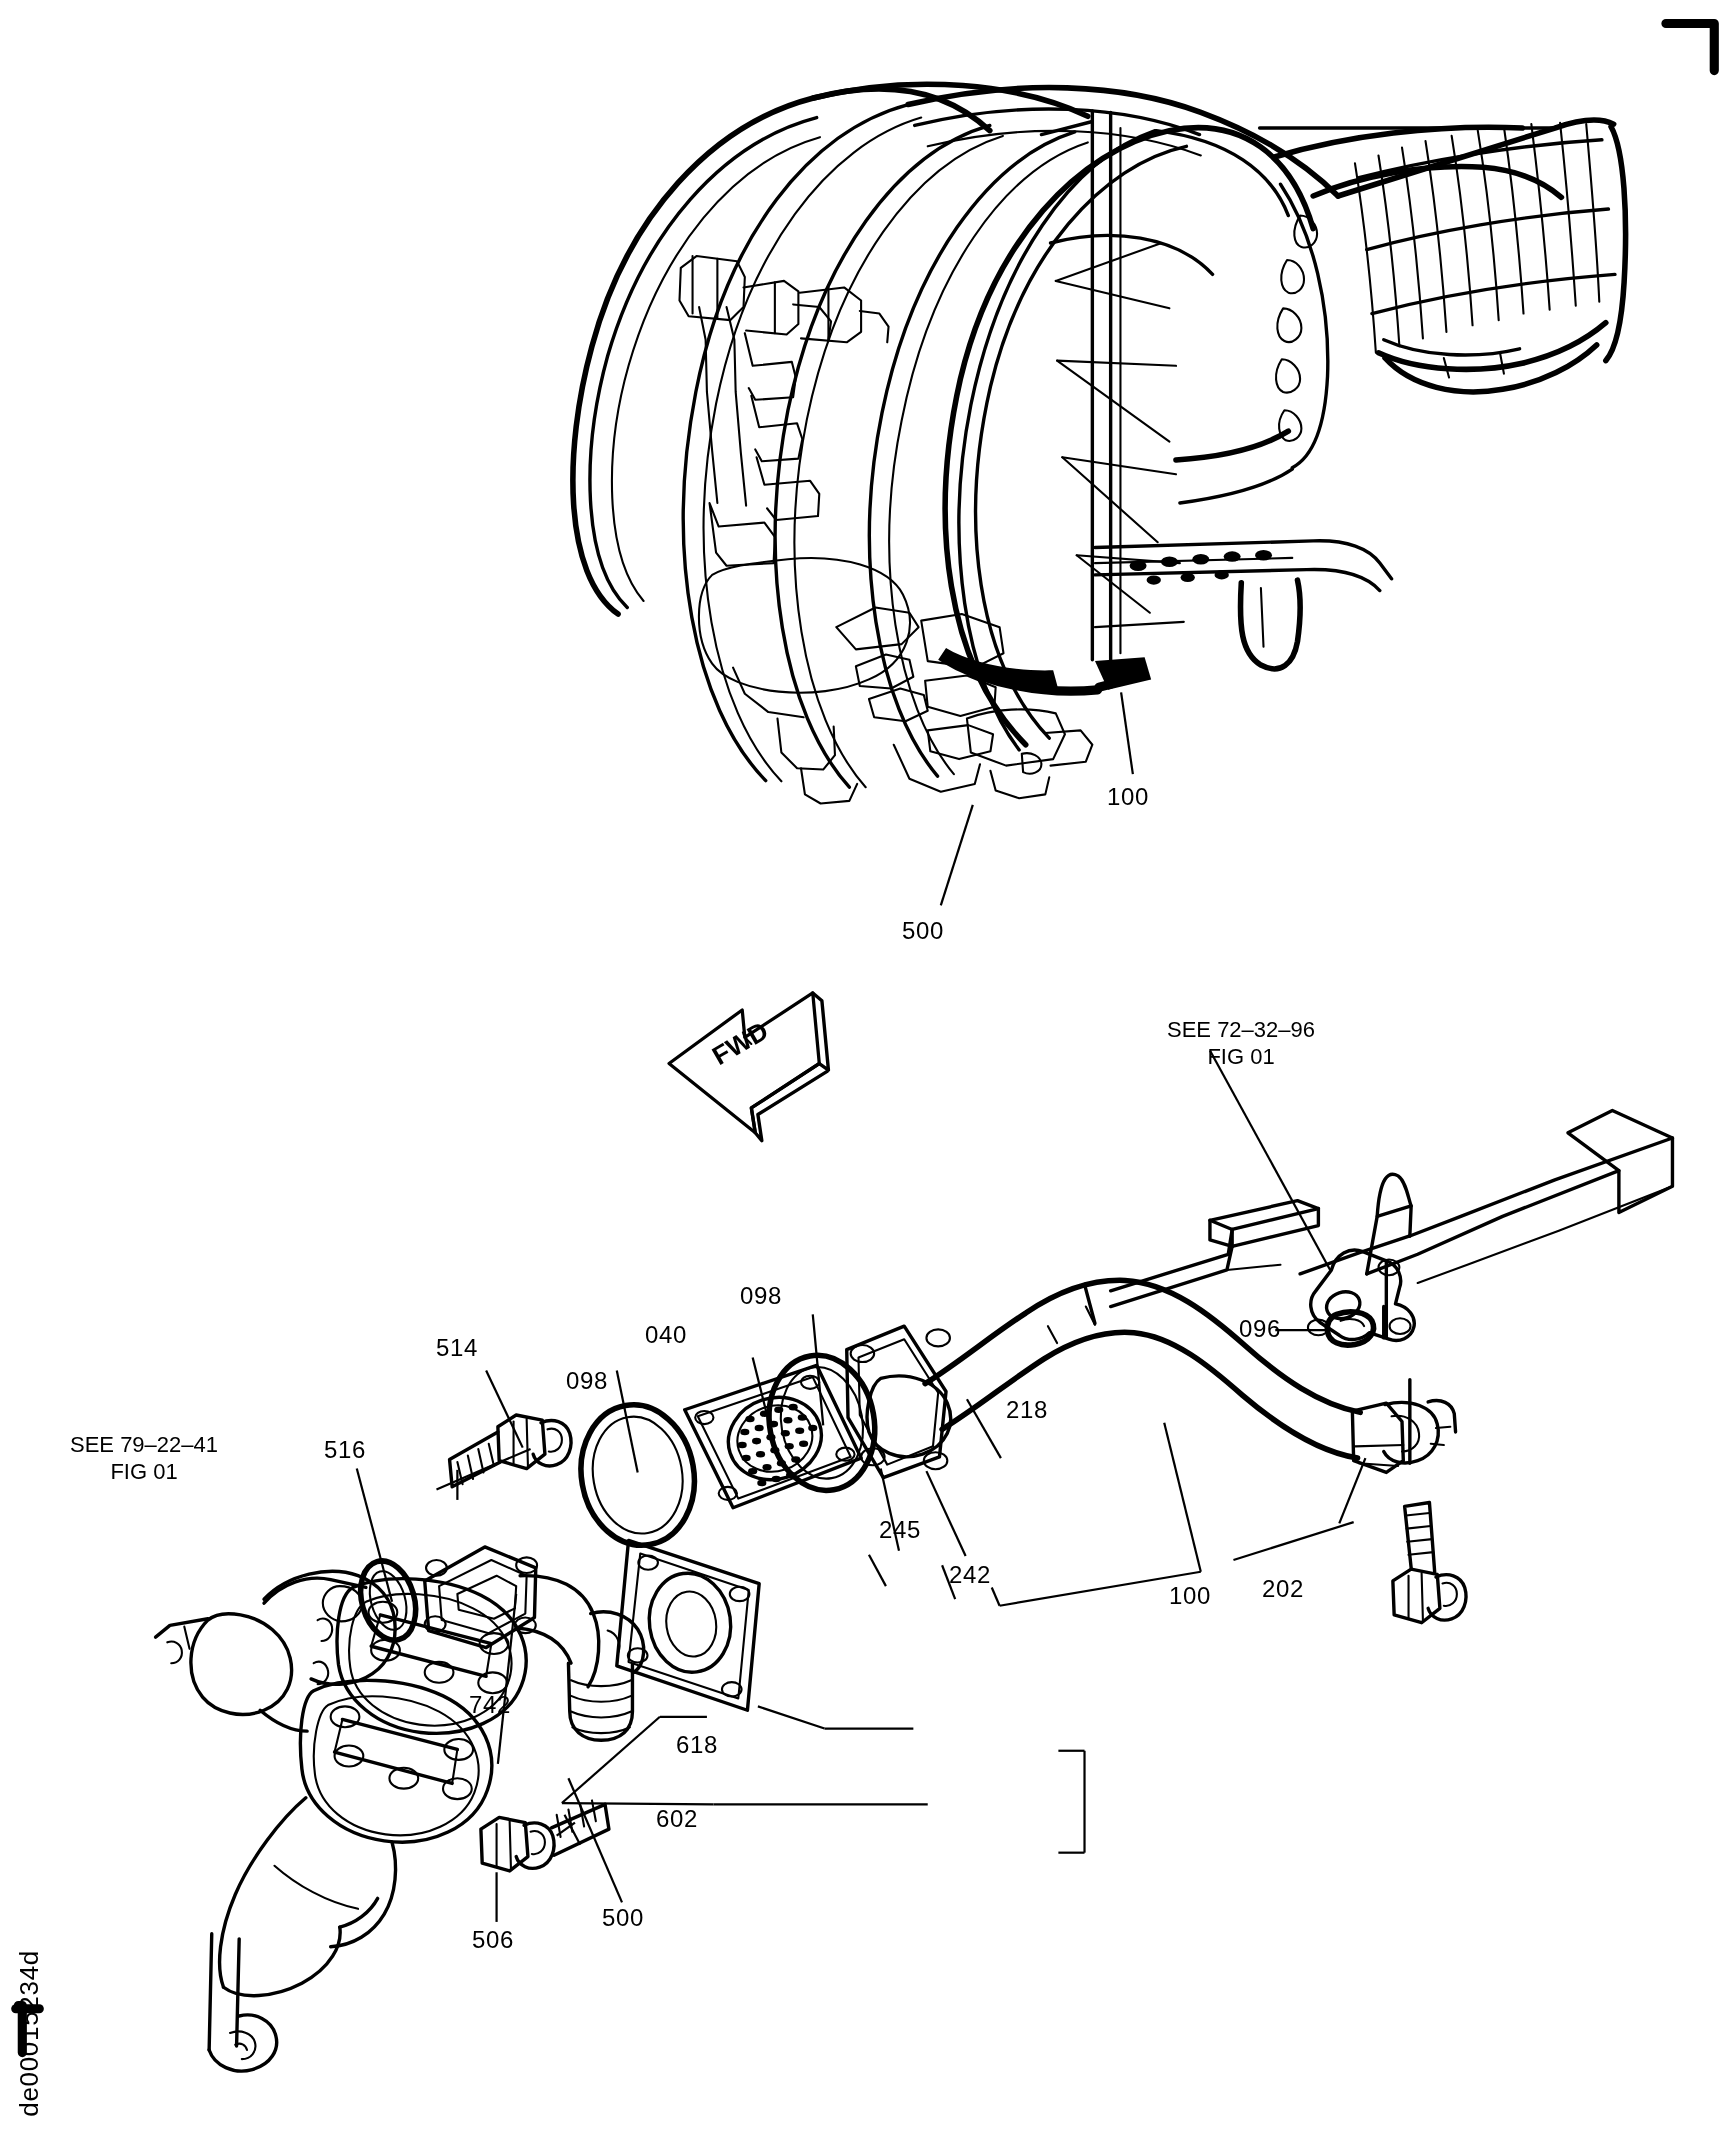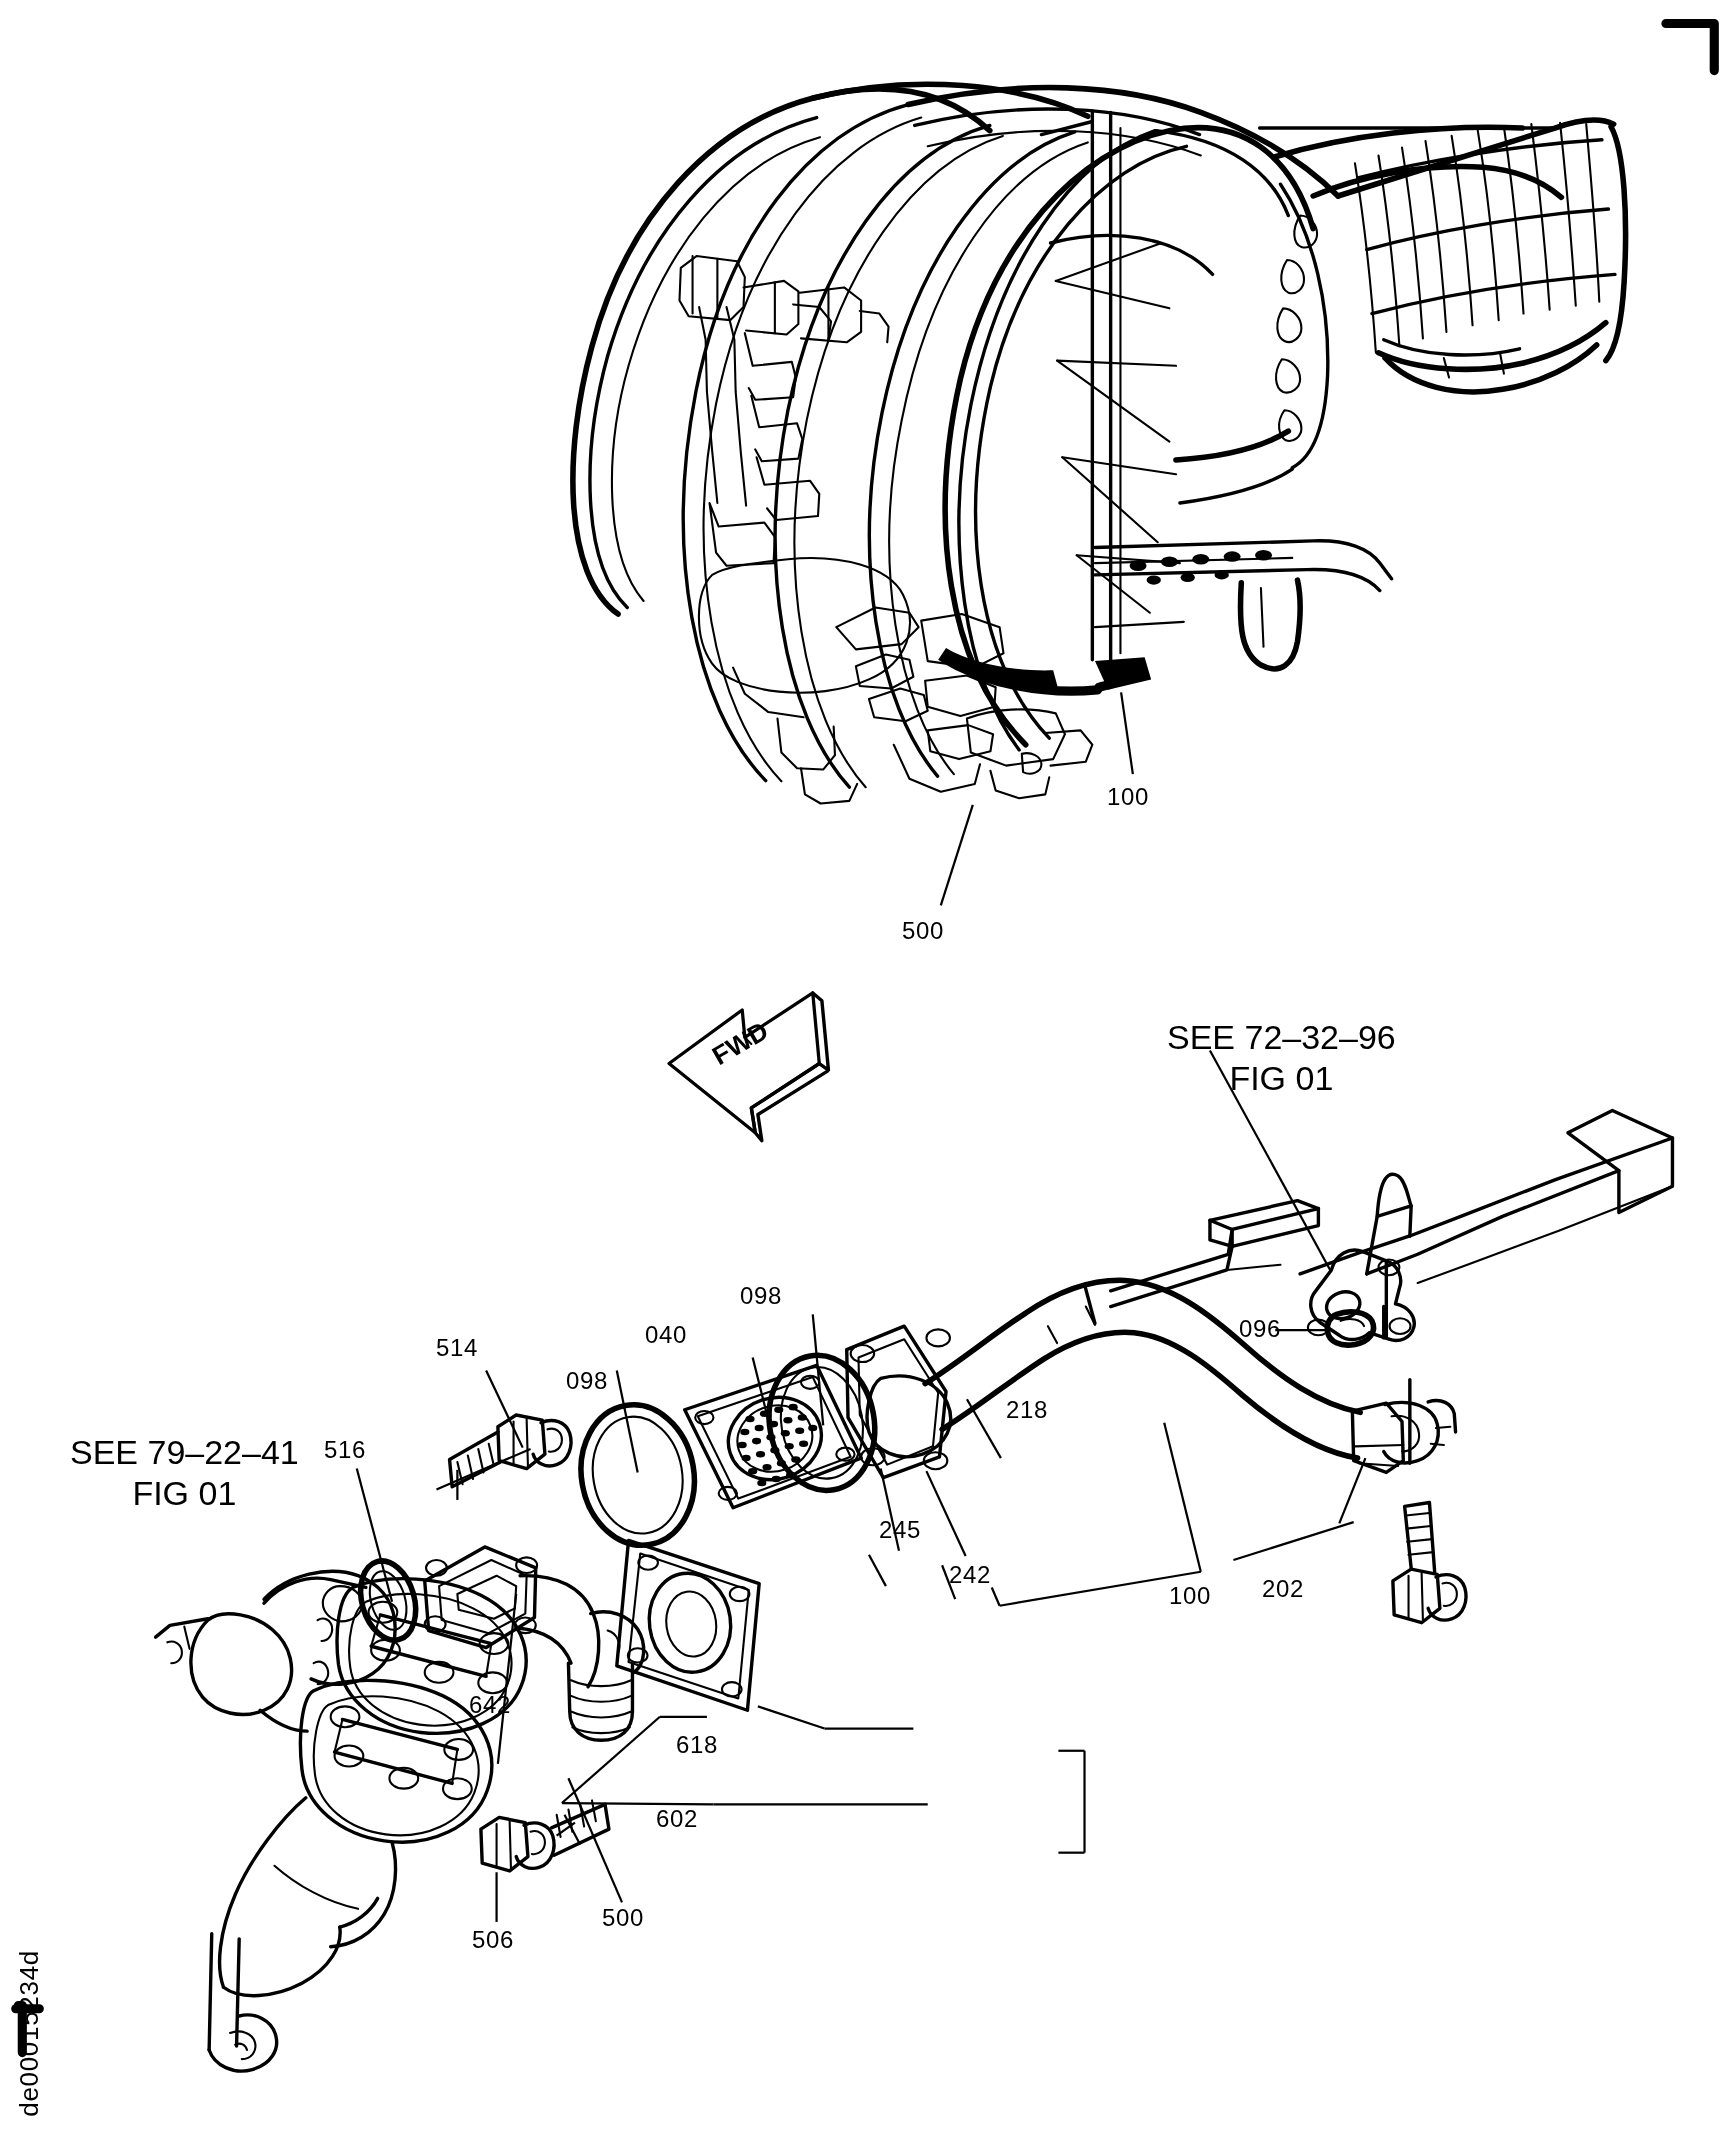--- a/index.html
+++ b/index.html
@@ -32,21 +32,21 @@
     font-family: "Liberation Sans", sans-serif;
     font-size: 24px;
     letter-spacing: 0.7px;
     white-space: nowrap;
     color: #000;
     line-height: 1.18;
   }
   .ref {
     position: absolute;
     font-family: "Liberation Sans", sans-serif;
-    font-size: 34px;
+    font-size: 22px;
     text-align: center;
     white-space: nowrap;
     line-height: 1.22;
     color: #000;
   }
   .fwd-text {
     position: absolute;
     font-family: "Liberation Sans", sans-serif;
     font-size: 26px;
     font-weight: bold;
@@ -582,21 +582,21 @@
   <div class="ref" style="left:70px; top:1432px;">
     <div>SEE 79–22–41</div>
     <div>FIG 01</div>
   </div>
 
   <div class="callout" style="left:436px;  top:1334px;">514</div>
   <div class="callout" style="left:566px;  top:1367px;">098</div>
   <div class="callout" style="left:645px;  top:1321px;">040</div>
   <div class="callout" style="left:740px; top:1282px;">098</div>
   <div class="callout" style="left:324px;  top:1436px;">516</div>
-  <div class="callout" style="left:469px;  top:1691px;">642</div>
+  <div class="callout" style="left:469px;  top:1691px;">742</div>
   <div class="callout" style="left:656px; top:1731px;margin-left:20px;">618</div>
   <div class="callout" style="left:656px; top:1805px;">602</div>
   <div class="callout" style="left:602px;  top:1904px;">500</div>
   <div class="callout" style="left:472px;  top:1926px;">506</div>
   <div class="callout" style="left:1006px; top:1396px;">218</div>
   <div class="callout" style="left:879px; top:1516px;">245</div>
   <div class="callout" style="left:949px; top:1561px;">242</div>
   <div class="callout" style="left:1169px; top:1582px;">100</div>
   <div class="callout" style="left:1262px; top:1575px;">202</div>
   <div class="callout" style="left:1239px; top:1315px;">096</div>

